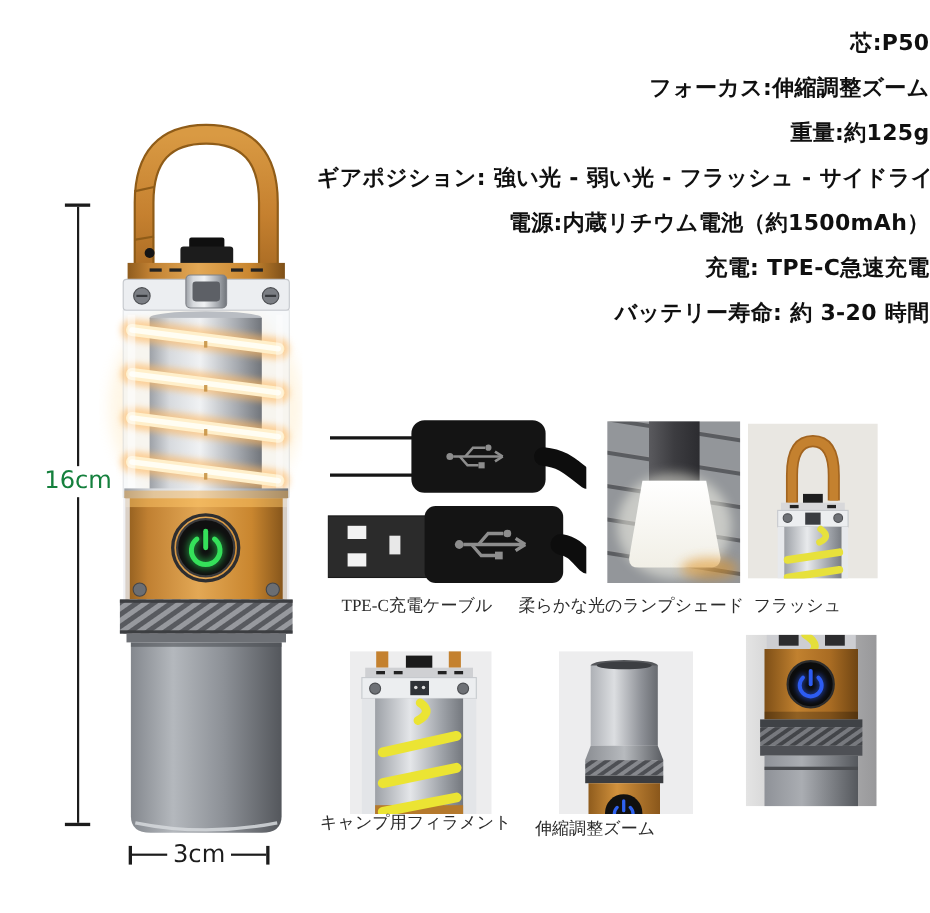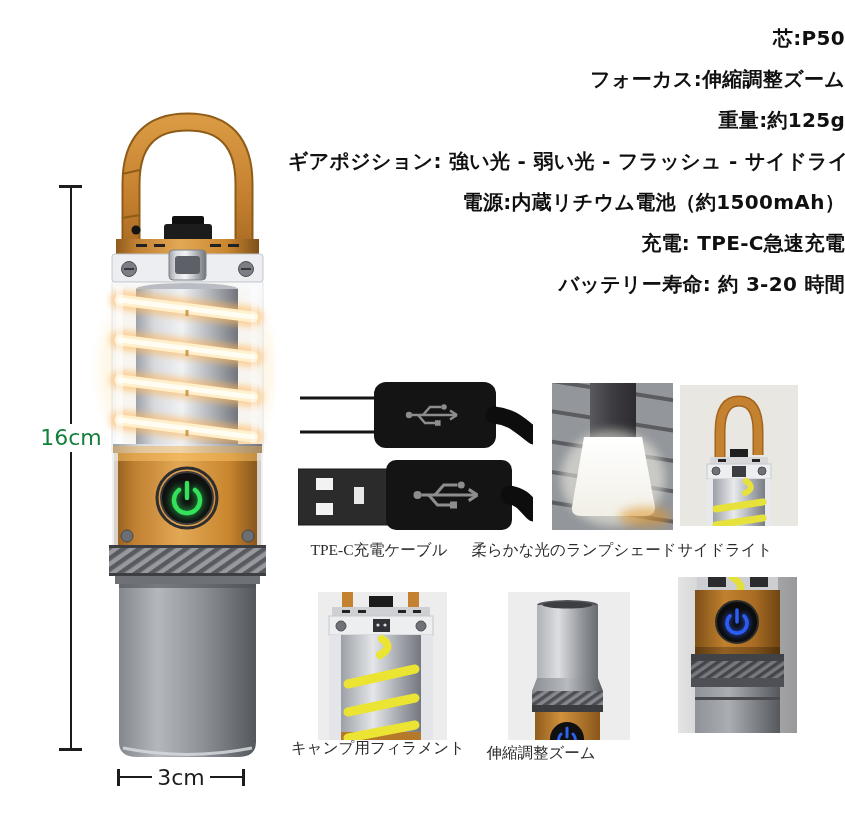--- a/index.html
+++ b/index.html
@@ -403,17 +403,17 @@
       <rect x="13" y="77" width="93" height="7" fill="#3f4246"></rect>
       <rect x="13" y="84" width="93" height="17" fill="url(#kn6)"></rect>
       <rect x="13" y="101" width="93" height="9" fill="#4e5055"></rect>
       <rect x="17" y="110" width="85" height="46" fill="url(#sil6d)"></rect>
       <rect x="17" y="120" width="85" height="3" fill="#4a4c50"></rect>
     </svg>
   </div>
 
   <div class="caption cap2">柔らかな光のランプシェード</div>
   <div class="caption cap1">TPE-C充電ケーブル</div>
-  <div class="caption cap3">サイドライト</div>
+  <div class="caption cap3">フラッシュ</div>
   <div class="caption cap4">キャンプ用フィラメント</div>
   <div class="caption cap5">伸縮調整ズーム</div>
 
 </div>
 
 </body></html>

